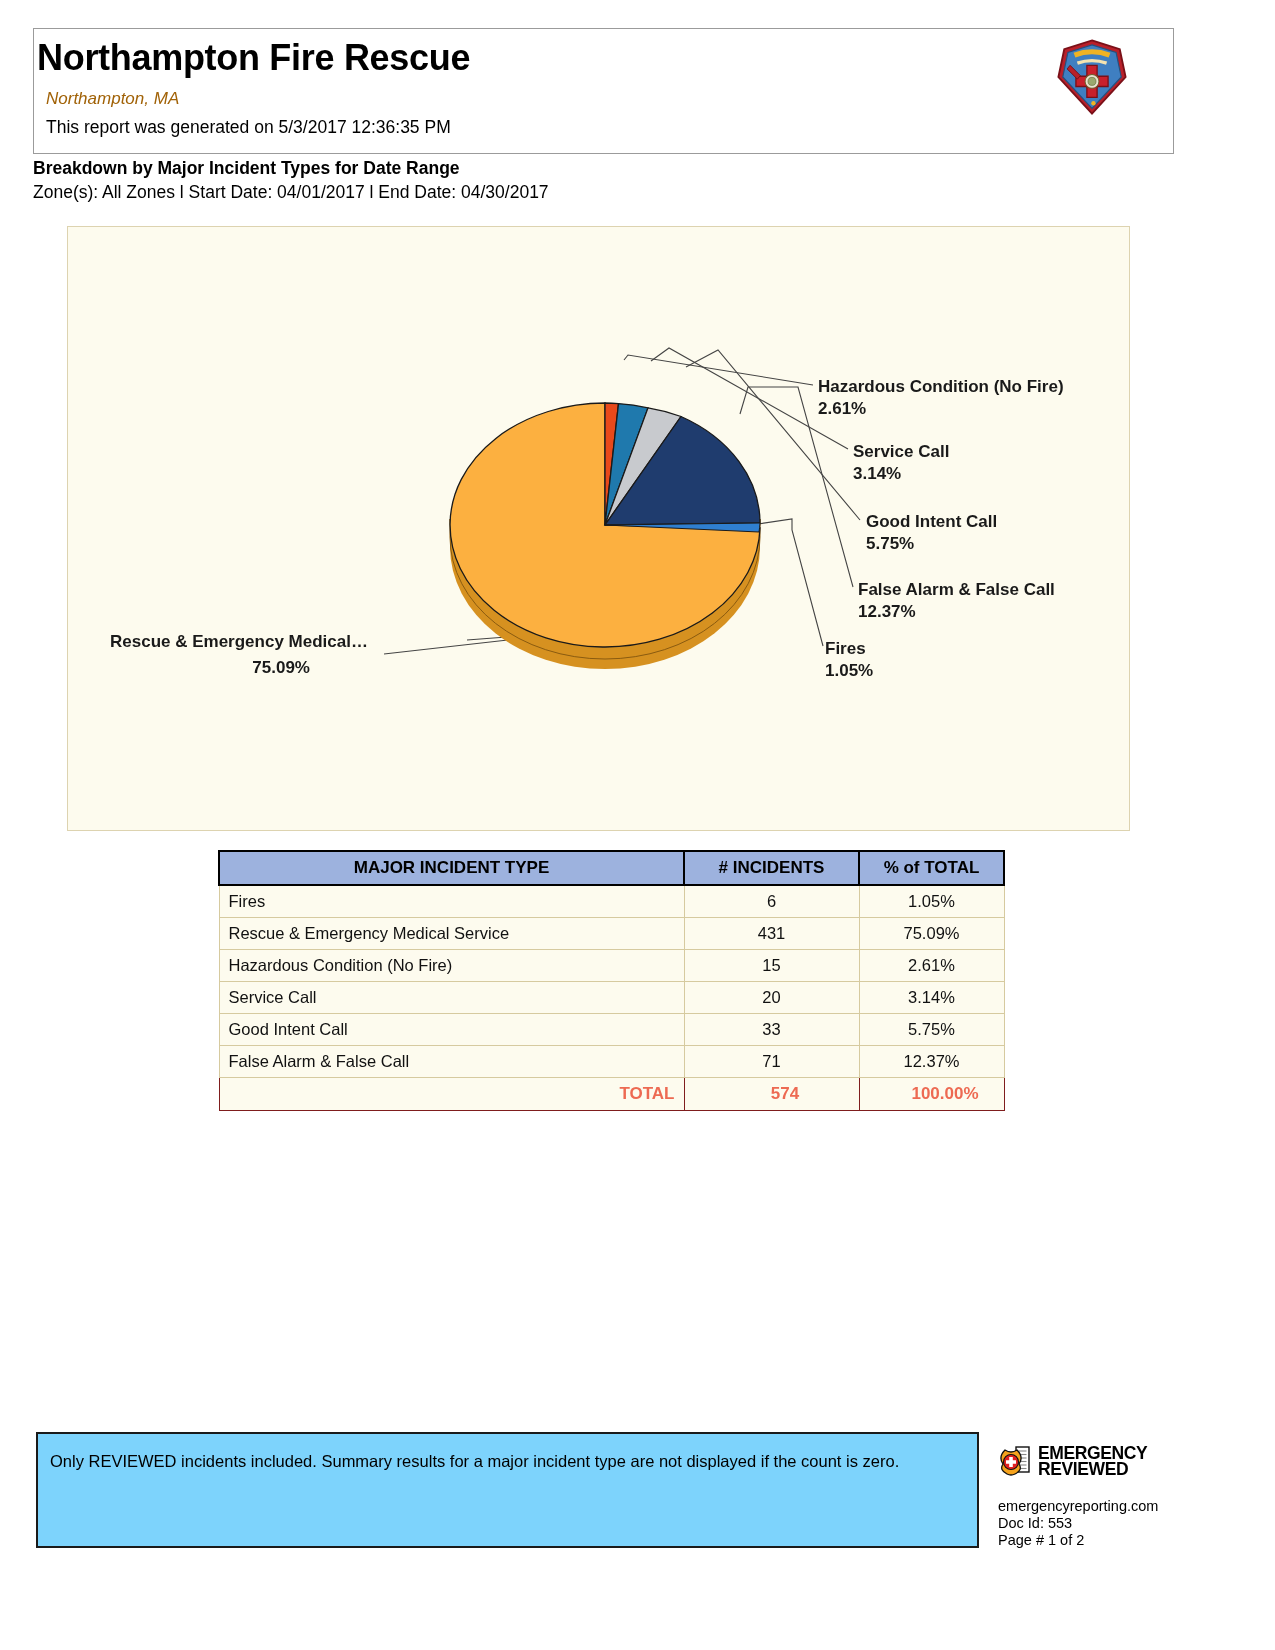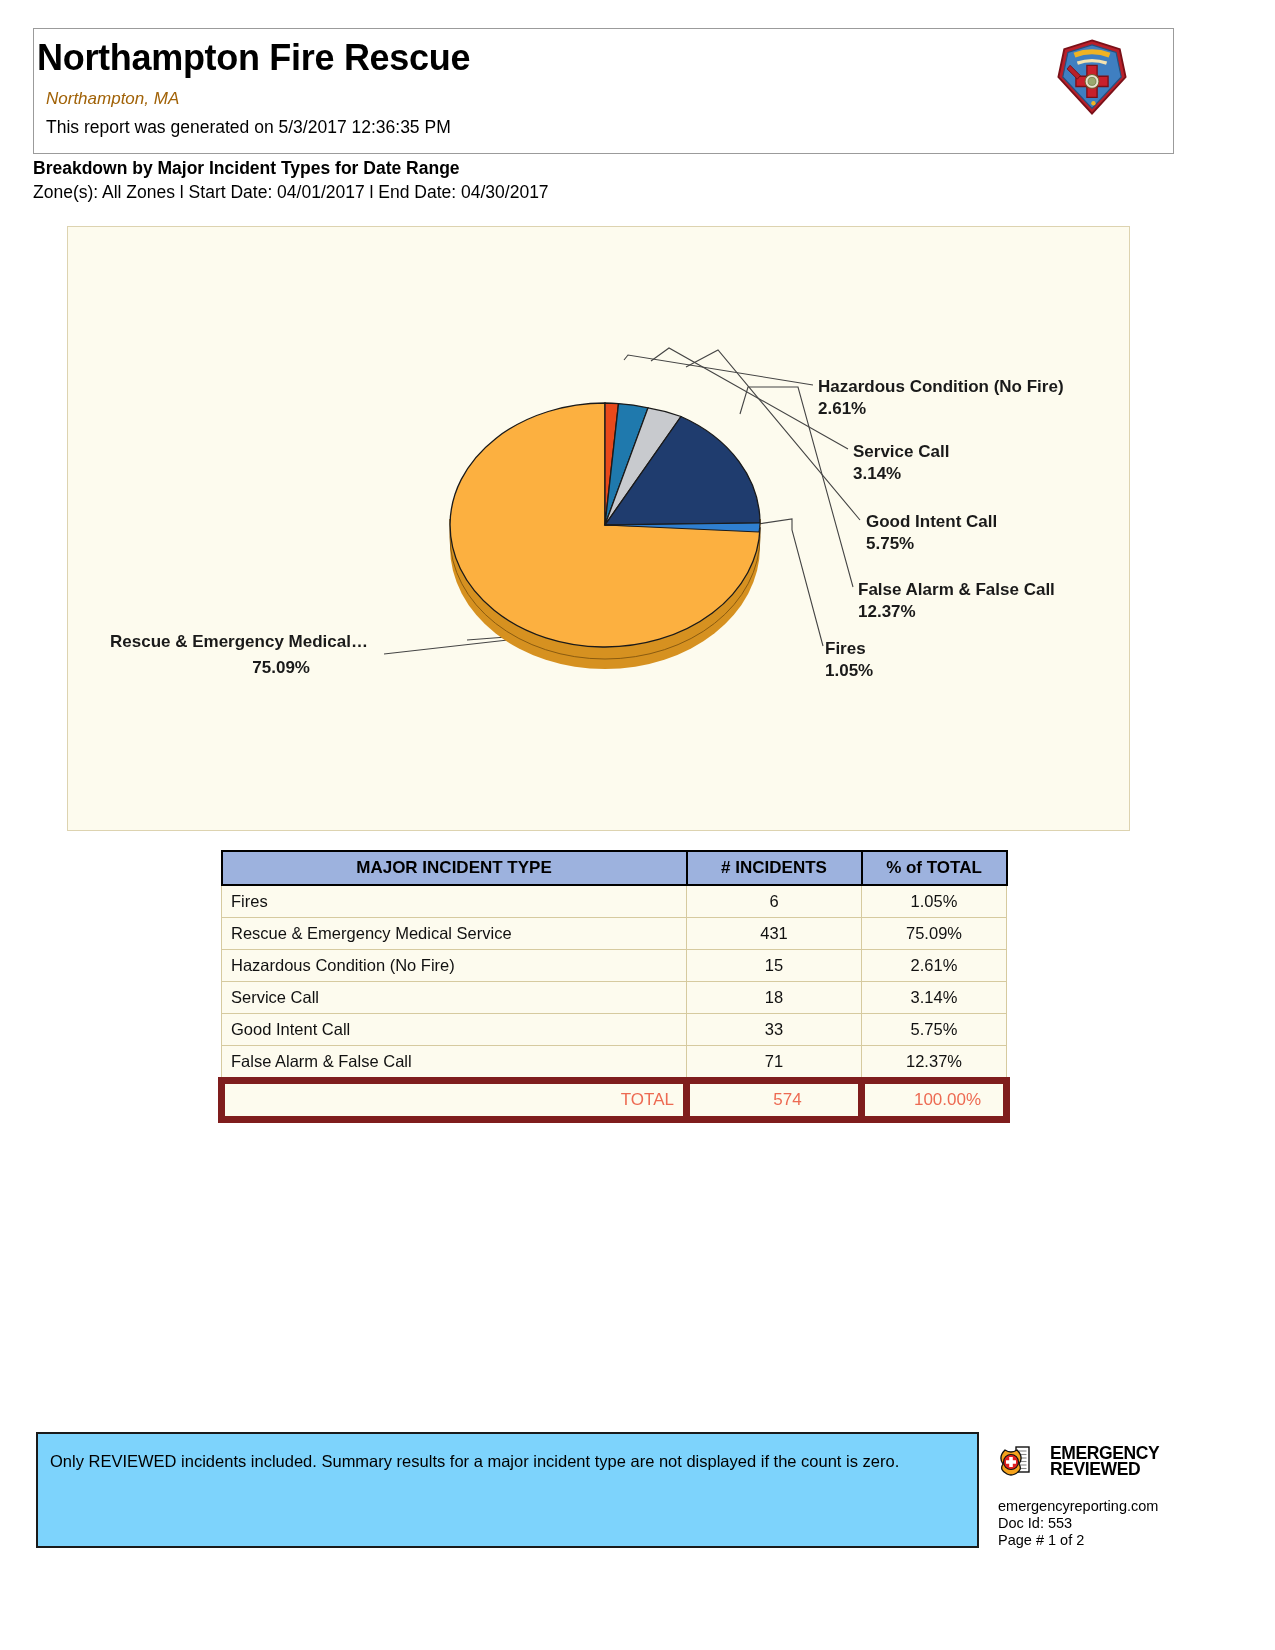--- a/index.html
+++ b/index.html
@@ -130,23 +130,23 @@
     padding: 6px 9px;
     height: 30px;
     box-sizing: border-box;
     color: #111;
   }
   .col-type  { width: 465px; }
   .col-count { width: 175px; }
   .col-pct   { width: 145px; }
   .cell-center { text-align: center; }
   .total-row td {
-    border: 7px solid #7f1d1d;
+    border: 1px solid #7f1d1d;
     color: #ed6a52;
-    font-weight: normal;
+    font-weight: bold;
     font-size: 17px;
     padding-left: 36px;
   }
   .total-label {
     text-align: right;
     padding-right: 4px;
   }
 
   
   .footer-note {
@@ -168,21 +168,21 @@
   }
   .er-block {
     position: absolute;
     left: 998px;
     top: 1443px;
     width: 250px;
   }
   .er-logo-row {
     display: flex;
     align-items: center;
-    gap: 18px;
+    gap: 6px;
     height: 36px;
   }
   .er-wordmark {
     font-size: 17.5px;
     font-weight: bold;
     line-height: 0.92;
     letter-spacing: -0.4px;
   }
   .er-site {
     font-size: 14.5px;
@@ -290,21 +290,21 @@
       <td class="cell-center">431</td>
       <td class="cell-center">75.09%</td>
     </tr>
     <tr>
       <td>Hazardous Condition (No Fire)</td>
       <td class="cell-center">15</td>
       <td class="cell-center">2.61%</td>
     </tr>
     <tr>
       <td>Service Call</td>
-      <td class="cell-center">18</td>
+      <td class="cell-center">20</td>
       <td class="cell-center">3.14%</td>
     </tr>
     <tr>
       <td>Good Intent Call</td>
       <td class="cell-center">33</td>
       <td class="cell-center">5.75%</td>
     </tr>
     <tr>
       <td>False Alarm &amp; False Call</td>
       <td class="cell-center">71</td>

